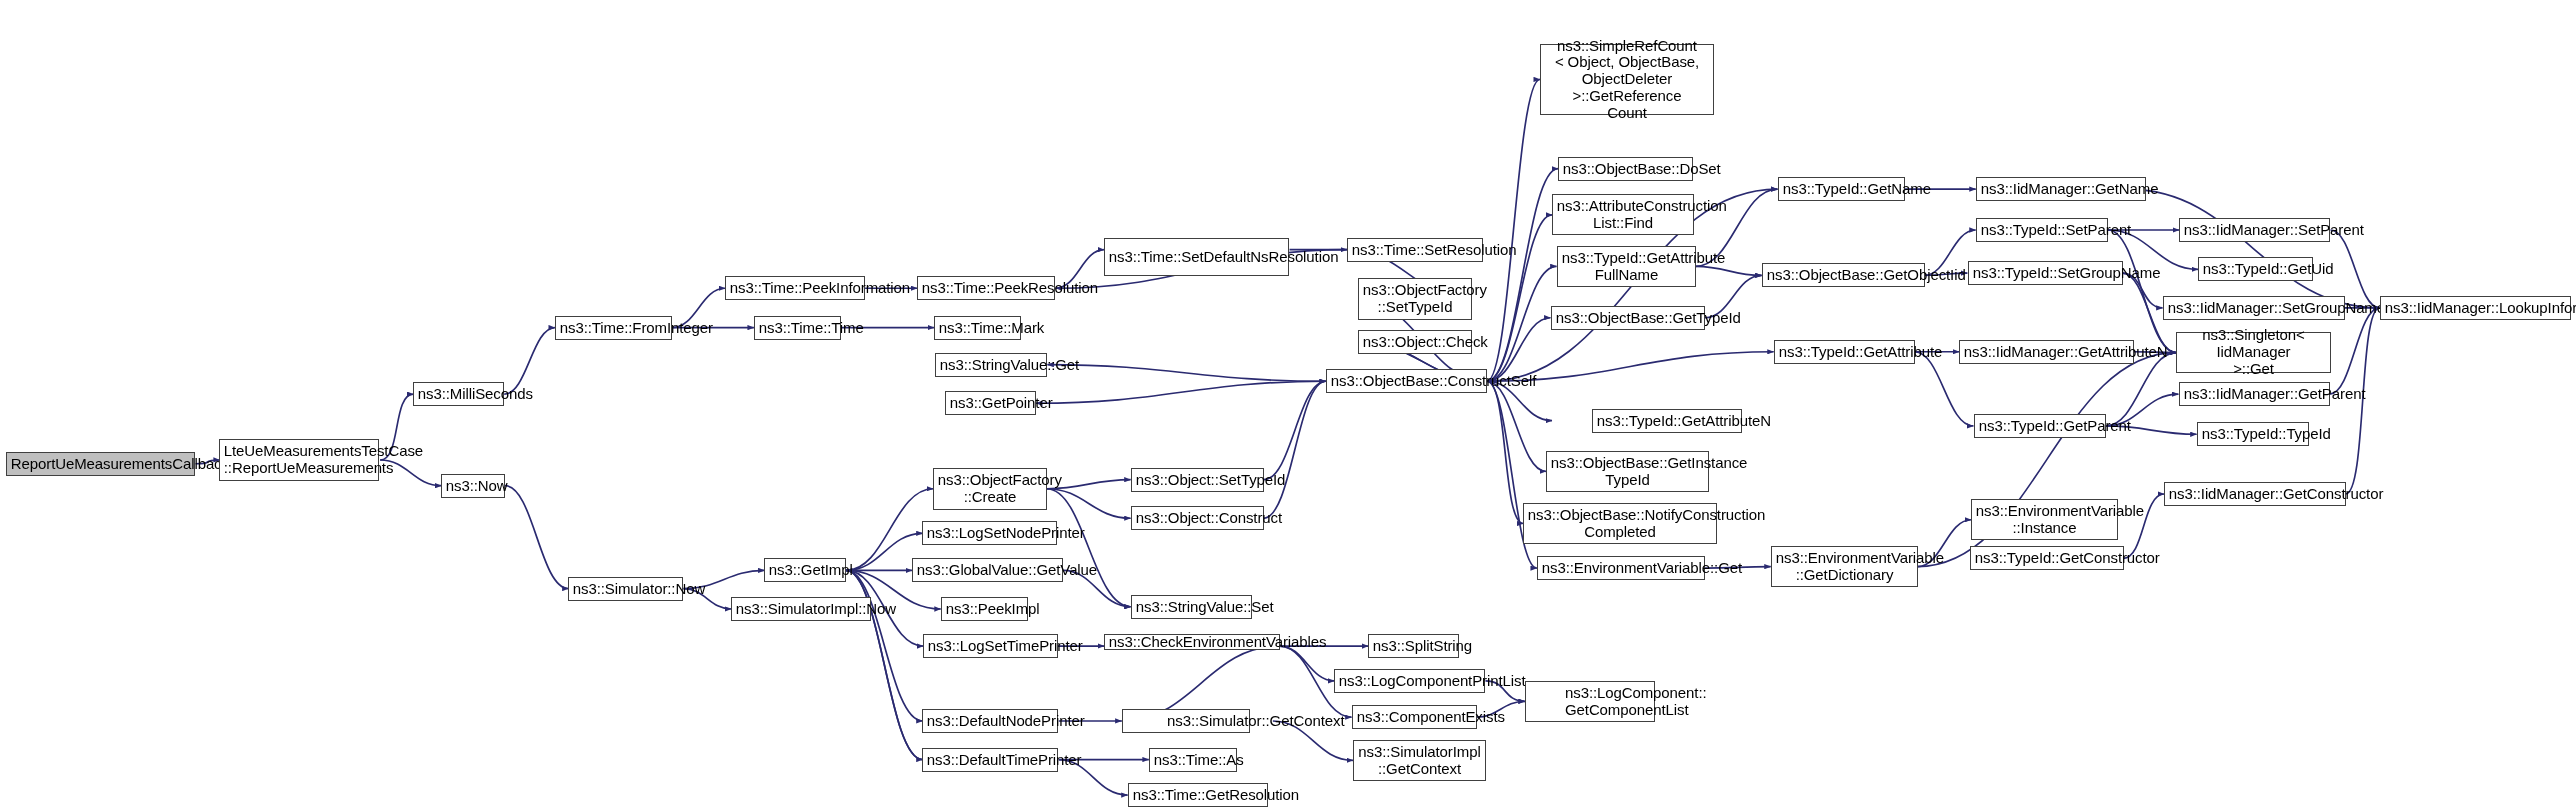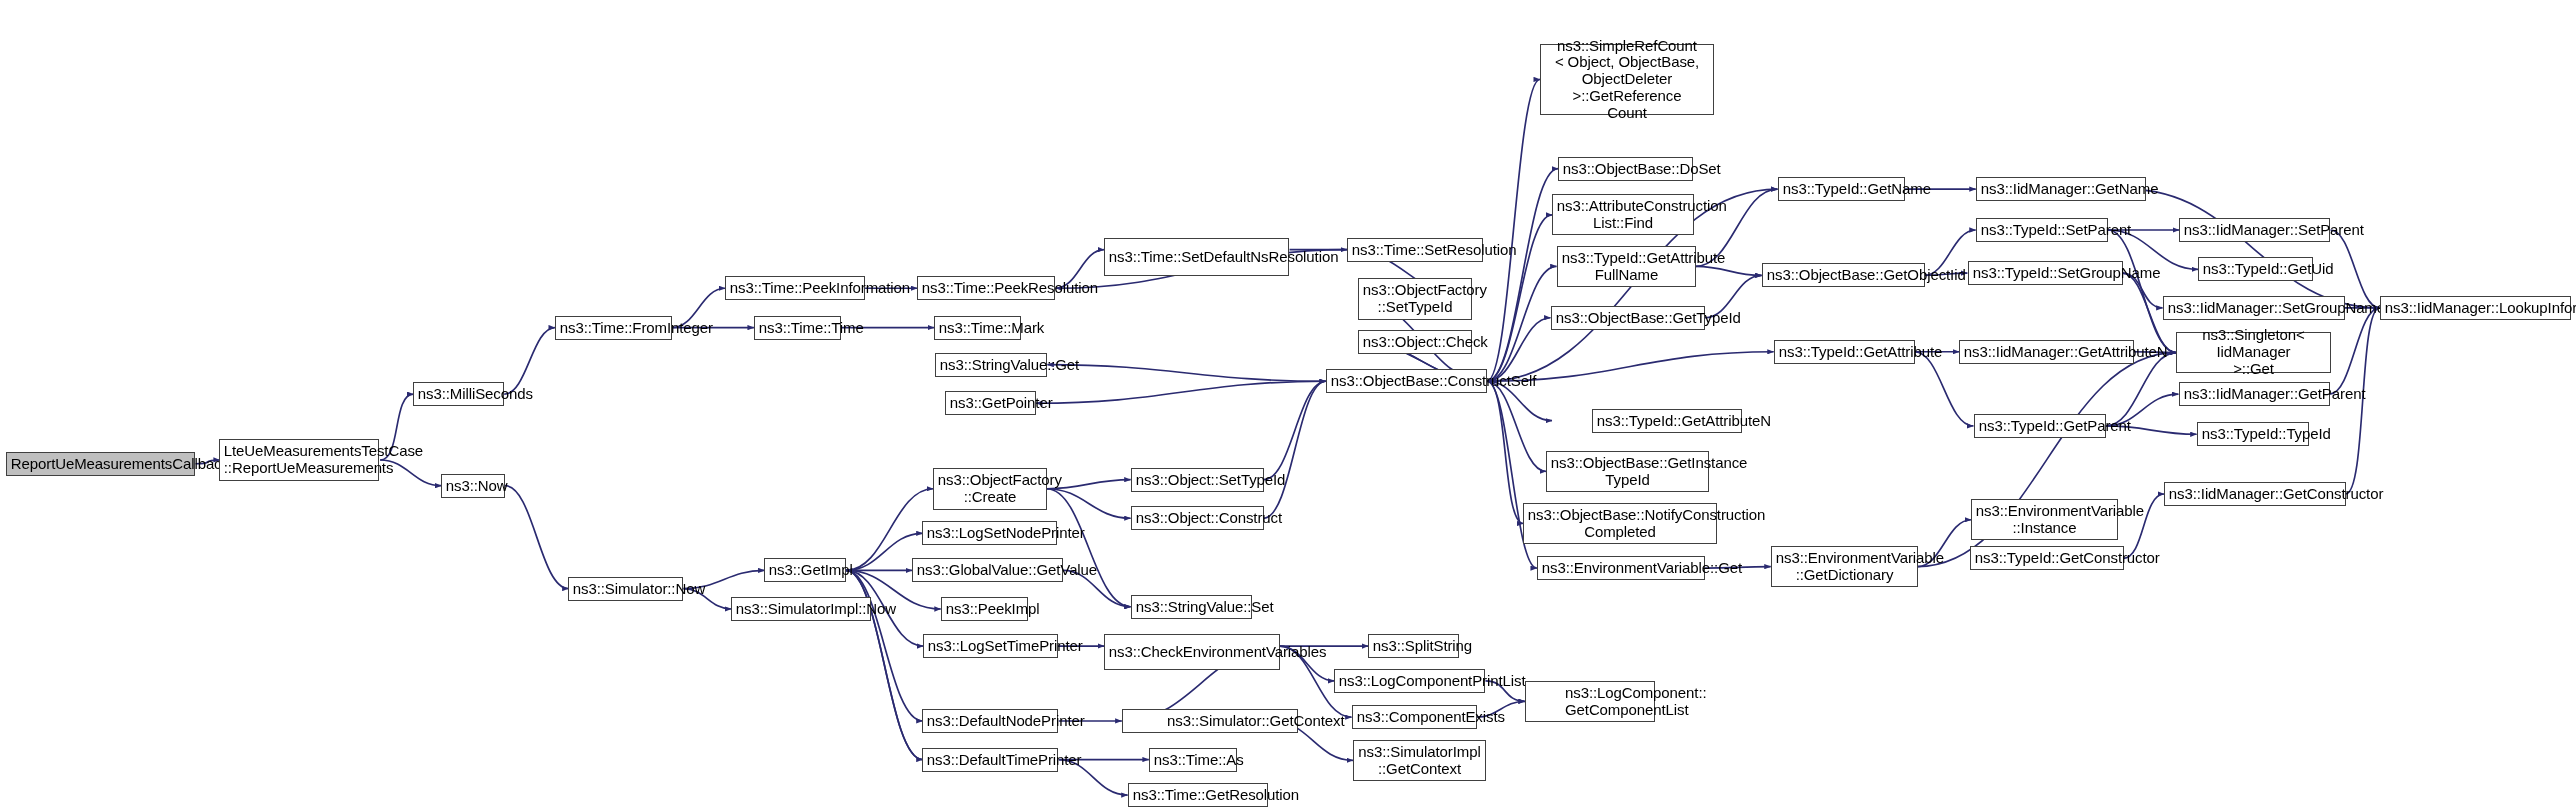--- a/index.html
+++ b/index.html
@@ -208,26 +208,26 @@
 ::Create</span></div>
       <div class="node" style="left: 922px; top: 521px; width: 135px; height: 24px;"><span class="node-label">ns3::LogSetNodePrinter</span></div>
       <div class="node" style="left: 912px; top: 558px; width: 151px; height: 24px;"><span class="node-label">ns3::GlobalValue::GetValue</span></div>
       <div class="node" style="left: 941px; top: 597px; width: 87px; height: 24px;"><span class="node-label">ns3::PeekImpl</span></div>
       <div class="node" style="left: 923px; top: 634px; width: 135px; height: 24px;"><span class="node-label">ns3::LogSetTimePrinter</span></div>
       <div class="node" style="left: 922px; top: 709px; width: 136px; height: 24px;"><span class="node-label">ns3::DefaultNodePrinter</span></div>
       <div class="node" style="left: 922px; top: 748px; width: 136px; height: 24px;"><span class="node-label">ns3::DefaultTimePrinter</span></div>
       <div class="node" style="left: 1131px; top: 468px; width: 133px; height: 24px;"><span class="node-label">ns3::Object::SetTypeId</span></div>
       <div class="node" style="left: 1131px; top: 506px; width: 133px; height: 24px;"><span class="node-label">ns3::Object::Construct</span></div>
       <div class="node" style="left: 1131px; top: 595px; width: 121px; height: 24px;"><span class="node-label">ns3::StringValue::Set</span></div>
-      <div class="node" style="left: 1104px; top: 634px; width: 176px; height: 36px;"><span class="node-label">ns3::CheckEnvironmentVariables</span></div>
+      <div class="node" style="left: 1104px; top: 634px; width: 176px; height: 16px;"><span class="node-label">ns3::CheckEnvironmentVariables</span></div>
       <div class="node" style="left: 1368px; top: 634px; width: 91px; height: 24px;"><span class="node-label">ns3::SplitString</span></div>
       <div class="node" style="left: 1334px; top: 669px; width: 151px; height: 24px;"><span class="node-label">ns3::LogComponentPrintList</span></div>
       <div class="node" style="left: 1352px; top: 705px; width: 125px; height: 24px;"><span class="node-label">ns3::ComponentExists</span></div>
       <div class="node" style="left: 1525px; top: 681px; width: 130px; height: 41px; padding-left: 39px;"><span class="node-label">ns3::LogComponent::
 GetComponentList</span></div>
-      <div class="node" style="left: 1122px; top: 709px; width: 176px; height: 24px; padding-left: 44px;"><span class="node-label">ns3::Simulator::GetContext</span></div>
+      <div class="node" style="left: 1122px; top: 709px; width: 128px; height: 24px; padding-left: 44px;"><span class="node-label">ns3::Simulator::GetContext</span></div>
       <div class="node" style="left: 1149px; top: 748px; width: 88px; height: 24px;"><span class="node-label">ns3::Time::As</span></div>
       <div class="node" style="left: 1128px; top: 783px; width: 140px; height: 24px;"><span class="node-label">ns3::Time::GetResolution</span></div>
       <div class="node" style="left: 1353px; top: 740px; width: 133px; height: 41px;"><span class="node-label">ns3::SimulatorImpl
 ::GetContext</span></div>
     </div>
 </div>
 
 
 </body></html>

